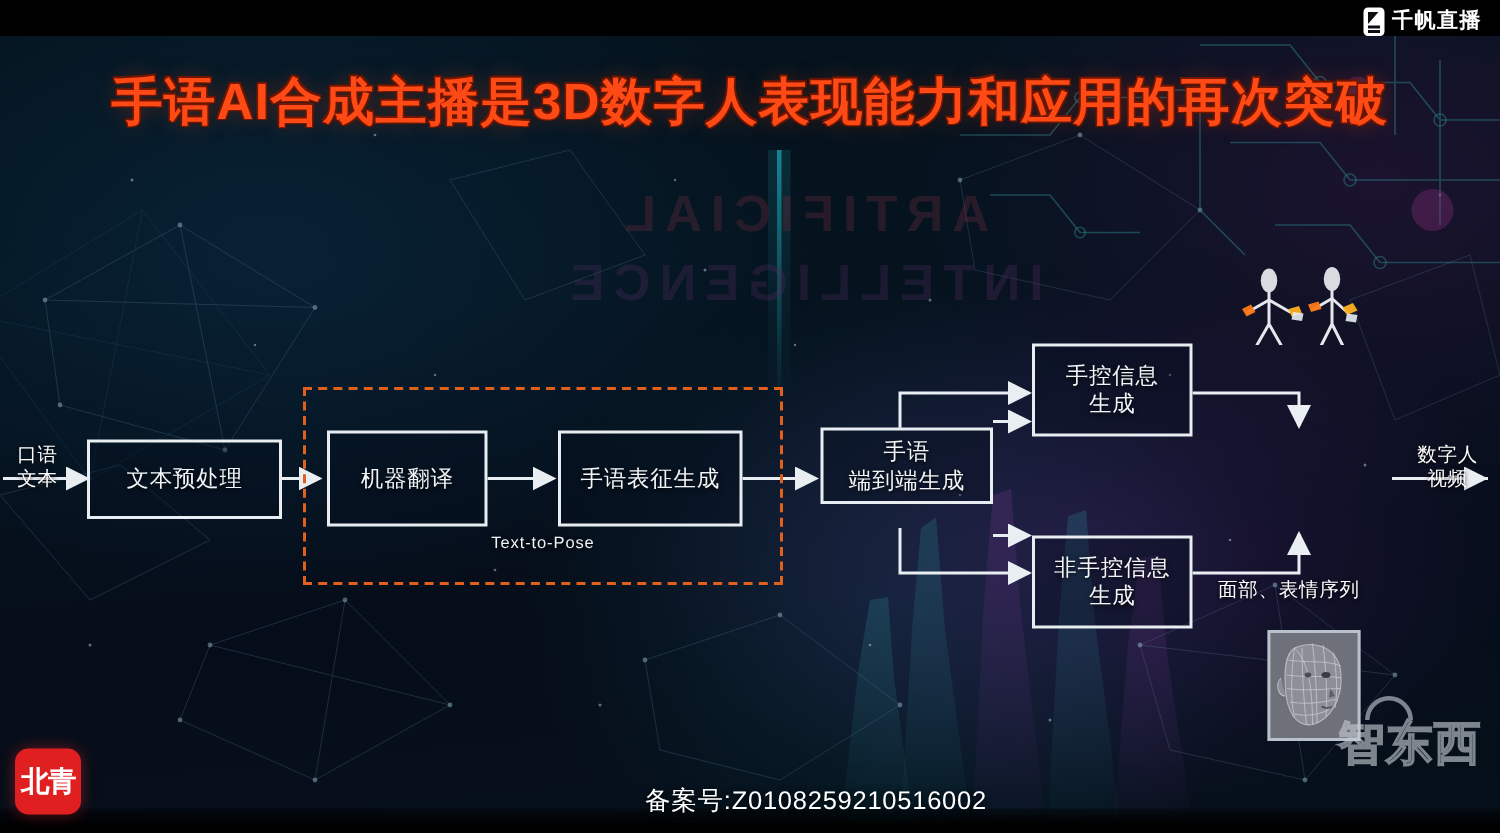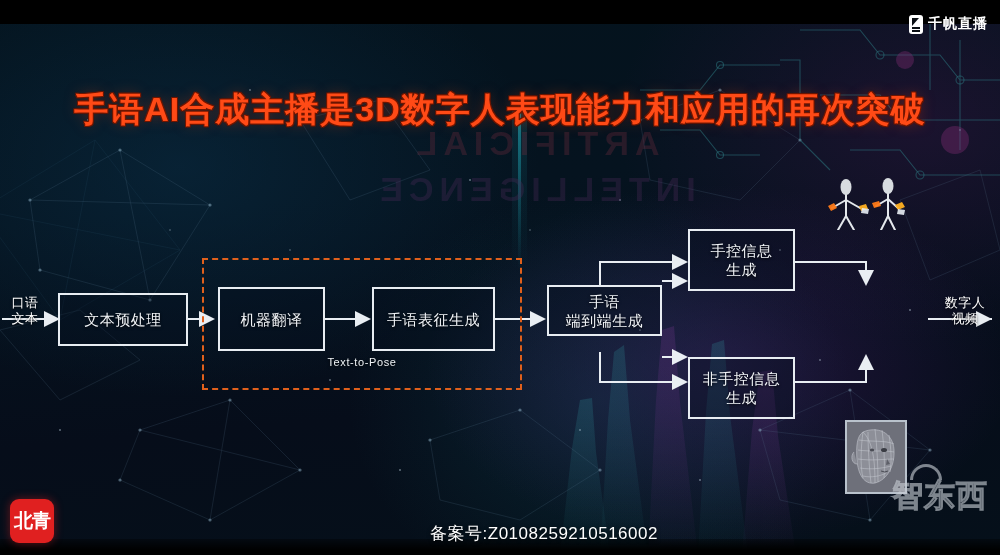--- a/index.html
+++ b/index.html
@@ -26,21 +26,21 @@
   .topbar{position:absolute;left:0;top:0;width:1000px;height:24px;background:#000;}
   .botbar{position:absolute;left:0;bottom:0;width:1000px;height:16px;
           background:linear-gradient(180deg,rgba(0,0,0,.35),#000 70%);}
 
   
   #title{position:absolute;left:0;top:45px;width:1000px;text-align:center;
          font-family:"Liberation Sans","DejaVu Sans",sans-serif;
          font-weight:700;font-size:34px;letter-spacing:1px;color:#ff4a16;
          text-shadow:0 0 2px #7a1800, 1px 1px 0 #6d1600, -1px 1px 0 #6d1600,
                      1px -1px 0 #6d1600, -1px -1px 0 #6d1600, 0 0 14px rgba(255,70,0,.35);
-         white-space:nowrap;margin-top:42px;}
+         white-space:nowrap;}
 
   
   #flow{position:absolute;left:0;top:0;width:1000px;height:555px;}
 
   .node{position:absolute;box-sizing:border-box;border:2px solid #e8edf2;
         background:rgba(6,16,28,.34);
         color:#f2f5f8;font-size:15px;line-height:19px;text-align:center;
         display:flex;align-items:center;justify-content:center;
         text-shadow:0 1px 3px rgba(0,0,0,.9);letter-spacing:.5px;}
 
@@ -53,21 +53,21 @@
 
   .edge-label{position:absolute;color:#ffffff;font-size:13px;line-height:16px;
         text-align:center;text-shadow:0 1px 3px rgba(0,0,0,.9);letter-spacing:.5px;}
 
   
   .pose-fig{position:absolute;}
   .face-box{position:absolute;left:845px;top:420px;width:58px;height:70px;
         border:2px solid #b9c2cc;background:#6d6f78;overflow:hidden;}
 
   
-  #logo-tr{position:absolute;right:12px;top:4px;height:20px;display:flex;align-items:center;gap:5px;margin-top:10px;}
+  #logo-tr{position:absolute;right:12px;top:4px;height:20px;display:flex;align-items:center;gap:5px;}
   #logo-tr .mark{width:14px;height:19px;border-radius:3px;background:#fff;position:relative;overflow:hidden;}
   #logo-tr .mark::before{content:"";position:absolute;left:3px;top:3px;width:0;height:0;
         border-left:7px solid #0b0f14;border-bottom:8px solid transparent;}
   #logo-tr .mark::after{content:"";position:absolute;left:3px;top:12px;width:8px;height:2px;
         background:#0b0f14;box-shadow:0 3px 0 #0b0f14;}
   #logo-tr .txt{color:#fff;font-size:14px;font-weight:700;letter-spacing:1px;}
 
   #logo-bl{position:absolute;left:10px;bottom:12px;width:44px;height:44px;border-radius:9px;
         background:#e02020;display:flex;align-items:center;justify-content:center;
         color:#fff;font-size:19px;font-weight:700;letter-spacing:-1px;
@@ -283,20 +283,23 @@
       <span>非手控信息</span>
       <span>生成</span>
     </div>
 
 
     <div class="edge-label" style="left:936px;top:295px;width:58px;">
       <div>数字人</div>
       <div>视频</div>
     </div>
 
+    <div class="edge-label" style="left:812px;top:385px;width:140px;text-align:left;">
+      <span>面部、表情序列</span>
+    </div>
 
     <svg class="pose-fig" style="left:818px;top:178px;width:100px;height:52px;" viewBox="0 0 100 52">
       <g stroke="#e4e8ec" stroke-width="2" fill="none" stroke-linecap="round">
         <ellipse cx="28" cy="9" rx="5.5" ry="8" fill="#d8dce0" stroke="none"></ellipse>
         <path d="M28 17 L28 38 M28 38 L20 52 M28 38 L36 52"></path>
         <path d="M28 22 L14 30 M28 22 L42 30"></path>
         <ellipse cx="70" cy="8" rx="5.5" ry="8" fill="#d8dce0" stroke="none"></ellipse>
         <path d="M70 16 L70 38 M70 38 L63 52 M70 38 L77 52"></path>
         <path d="M70 21 L58 28 M70 21 L80 30"></path>
       </g>

